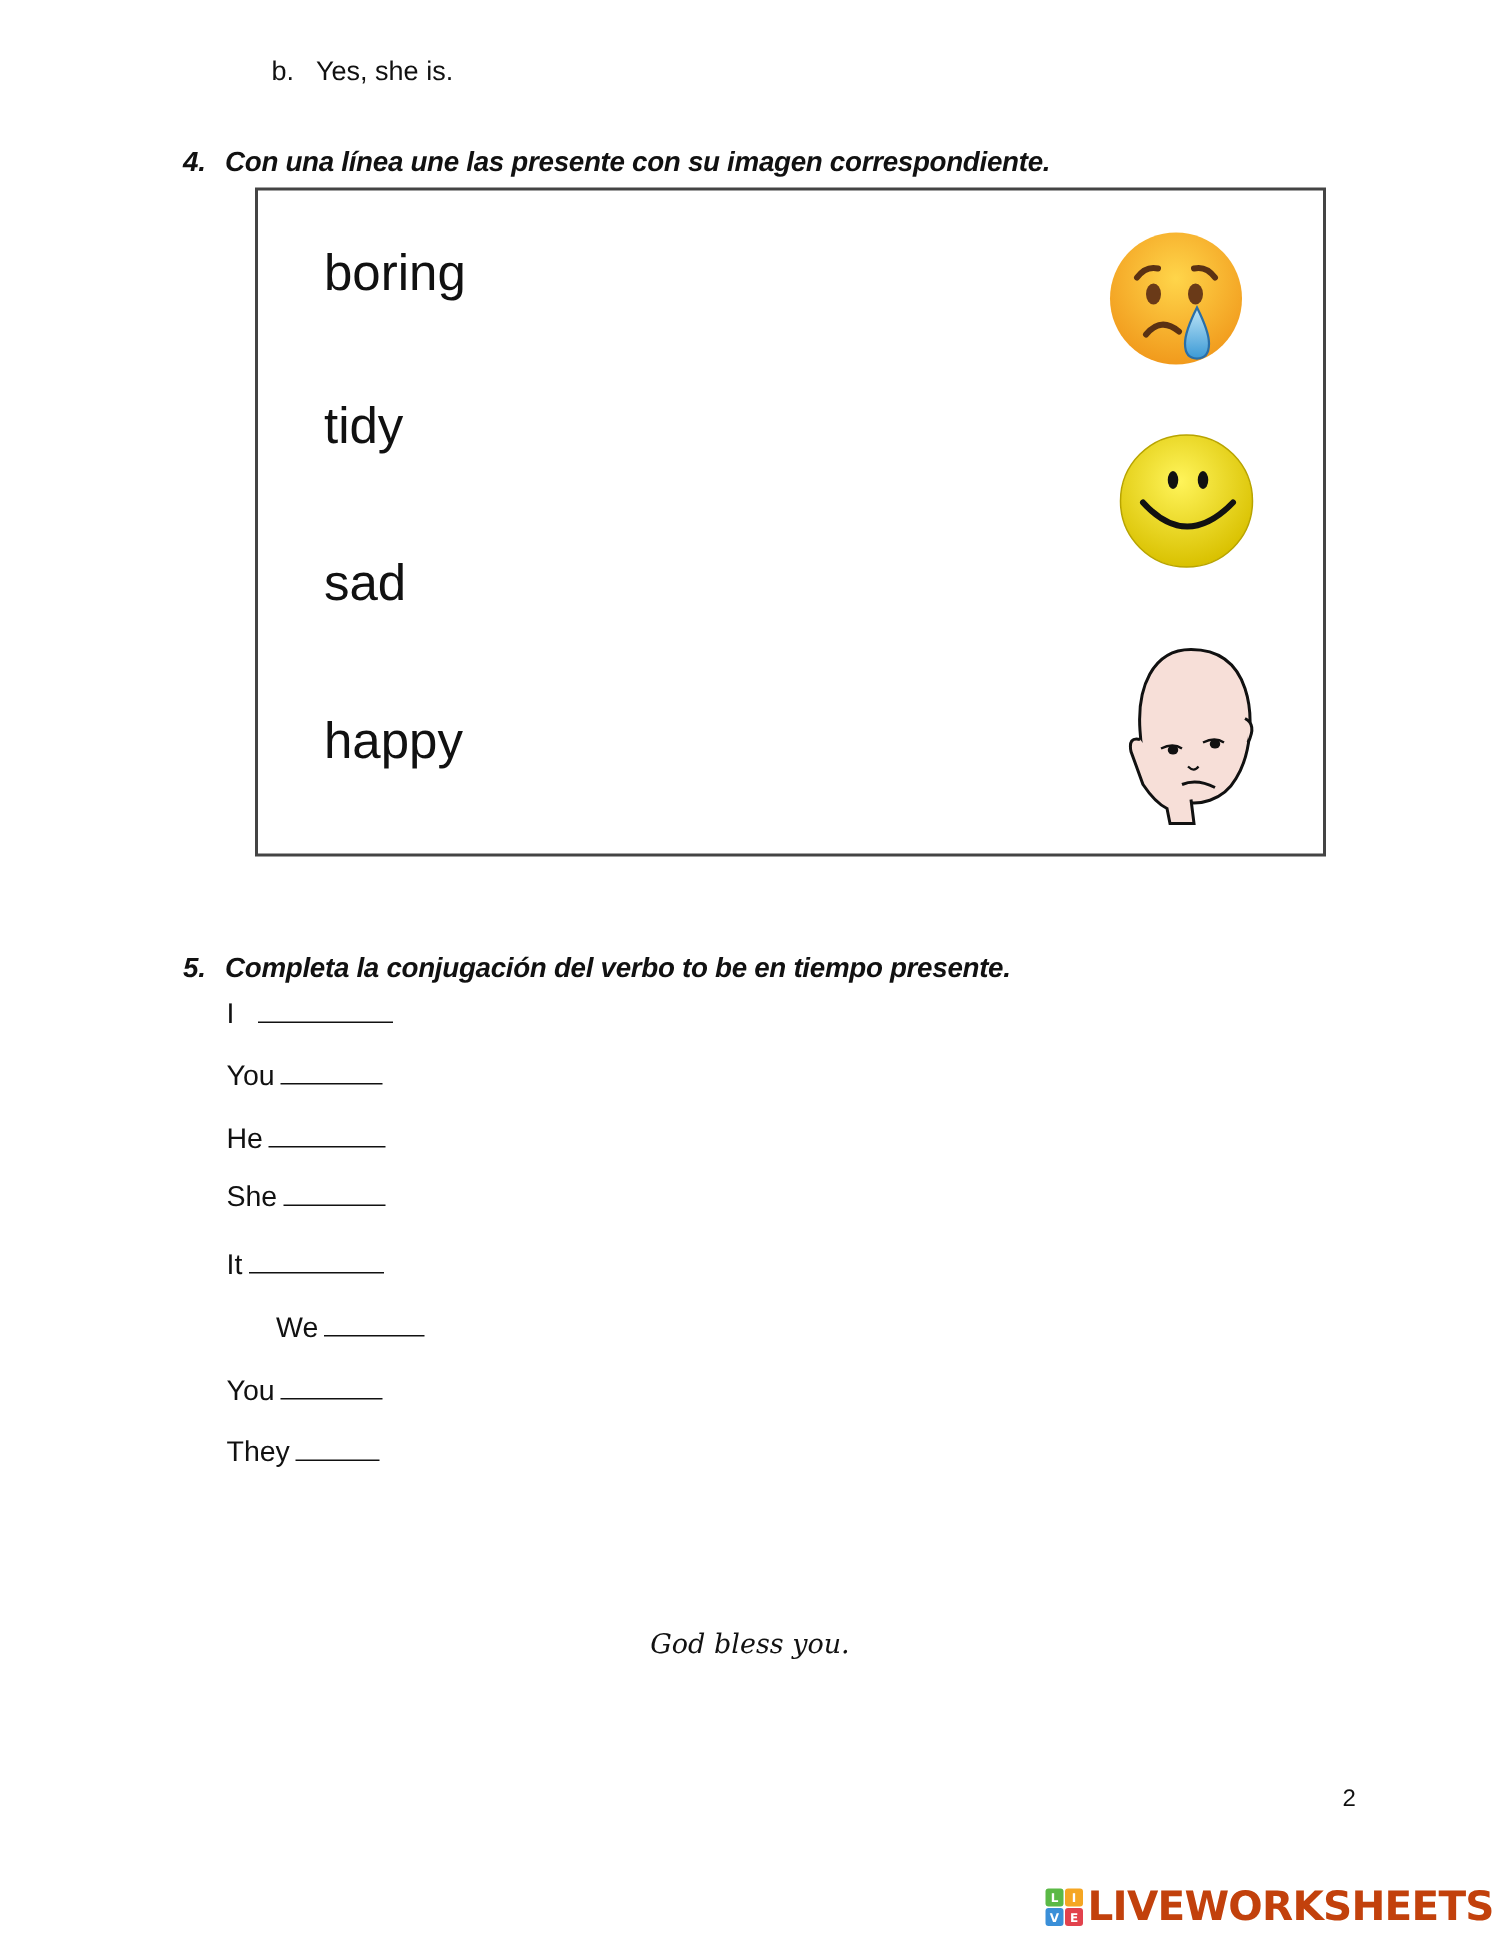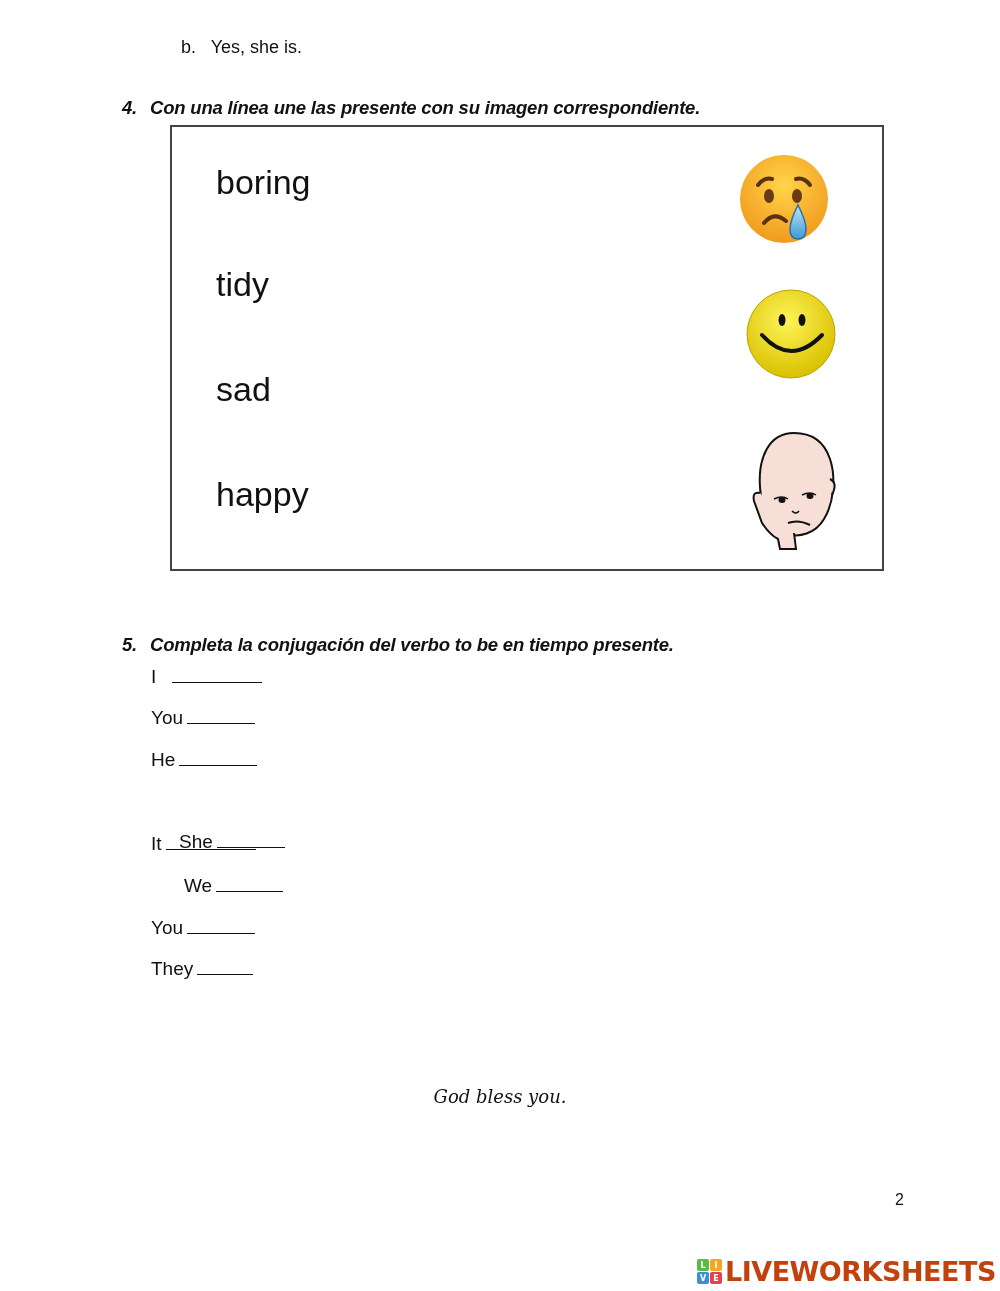--- a/index.html
+++ b/index.html
@@ -91,21 +91,21 @@
 
 <div class="abs conj-row" style="top:666px;">
   <span>I</span><span class="blank" style="width:90px; margin-left:16px;"></span>
 </div>
 <div class="abs conj-row" style="top:707px;">
   <span>You</span><span class="blank" style="width:68px;"></span>
 </div>
 <div class="abs conj-row" style="top:749px;">
   <span>He</span><span class="blank" style="width:78px;"></span>
 </div>
-<div class="abs conj-row" style="top:831px;margin-left:28px;">
+<div class="abs conj-row" style="top:788px;">
   <span>She</span><span class="blank" style="width:68px;"></span>
 </div>
 <div class="abs conj-row" style="top:833px;">
   <span>It</span><span class="blank" style="width:90px;"></span>
 </div>
 <div class="abs conj-row" style="top:875px;margin-left:33px;">
   <span>We</span><span class="blank" style="width:67px;"></span>
 </div>
 <div class="abs conj-row" style="top:917px;">
   <span>You</span><span class="blank" style="width:68px;"></span>

